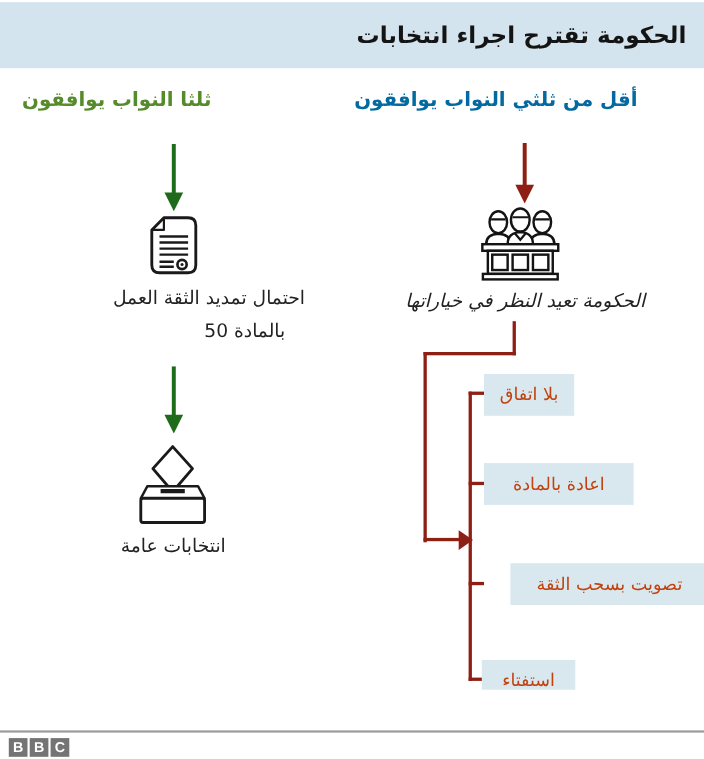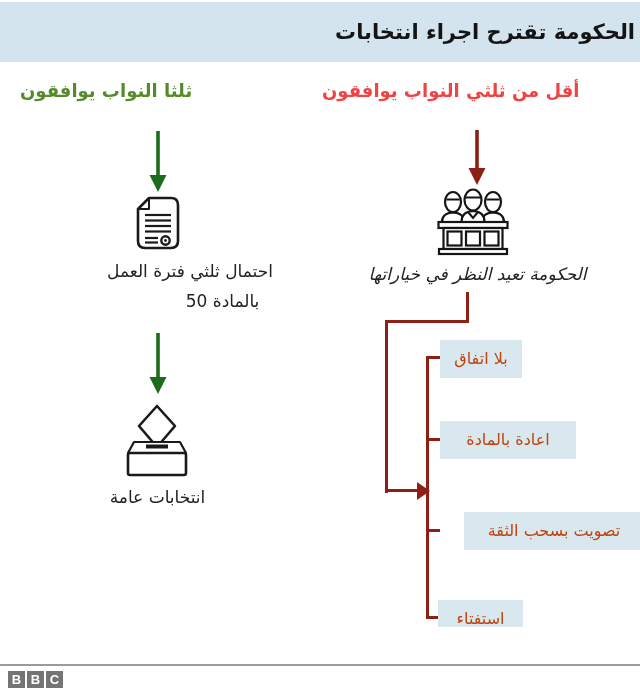--- a/index.html
+++ b/index.html
@@ -2,25 +2,25 @@
 <html lang="ar"><head>
 <meta charset="utf-8">
 <style>
   html,body{margin:0;padding:0;background:#fff;}
   #stage{position:relative;width:640px;height:690px;background:#ffffff;overflow:hidden;
          font-family:"DejaVu Sans","Liberation Sans",sans-serif;color:#1a1a1a;}
   .abs{position:absolute;}
   
   .title-bar{left:0;top:2px;width:640px;height:60px;background:#d3e4ee;}
   .title-text{left:0;top:2px;width:624px;height:60px;line-height:60px;text-align:right;
-              direction:rtl;font-size:21px;font-weight:bold;color:#141414;margin-left:11px;}
+              direction:rtl;font-size:21px;font-weight:bold;color:#141414;}
   
   .col-header{font-size:18px;font-weight:bold;text-align:left;direction:rtl;}
   .hdr-left{left:20px;top:80px;width:300px;color:#568b2b;}
-  .hdr-right{left:322px;top:80px;width:312px;color:#ef4444;}
+  .hdr-right{left:322px;top:80px;width:312px;color:#0369a1;}
   
   .step-text{font-size:17px;text-align:center;direction:rtl;color:#222;}
   .lstep1{left:45px;top:261px;width:290px;}
   .lstep2{left:100px;top:291px;width:245px;}
   .loutcome{left:40px;top:487px;width:235px;}
   .rstep{left:320px;top:264px;width:315px;font-style:italic;}
   
   .rline{background:#8e1f14;}
   
   .opt-box{background:#d9e8ef;direction:rtl;text-align:center;font-size:16px;color:#c2410c;}
@@ -66,21 +66,21 @@
       <line x1="9" y1="24.5" x2="35" y2="24.5" stroke="#1a1a1a" stroke-width="2.2"></line>
       <line x1="9" y1="30" x2="35" y2="30" stroke="#1a1a1a" stroke-width="2.2"></line>
       <line x1="9" y1="35.5" x2="35" y2="35.5" stroke="#1a1a1a" stroke-width="2.2"></line>
       <line x1="9" y1="42" x2="22" y2="42" stroke="#1a1a1a" stroke-width="2.2"></line>
       <line x1="9" y1="46.5" x2="22" y2="46.5" stroke="#1a1a1a" stroke-width="2.2"></line>
       <circle cx="29.5" cy="44.5" r="4.2" fill="#ffffff" stroke="#1a1a1a" stroke-width="2.4"></circle>
       <circle cx="29.5" cy="44.5" r="1.4" fill="#1a1a1a"></circle>
     </svg>
   </div>
 
-  <div class="abs step-text lstep1">احتمال ثلثي فترة العمل</div>
+  <div class="abs step-text lstep1">احتمال تمديد الثقة العمل</div>
   <div class="abs step-text lstep2">بالمادة 50</div>
 
   <div class="abs" style="left:148px;top:333px;">
     <svg width="20" height="62" viewBox="0 0 20 62">
       <line x1="10" y1="0" x2="10" y2="46" stroke="#1e6b1b" stroke-width="3.6"></line>
       <polygon points="1.5,44 18.5,44 10,61" fill="#1e6b1b"></polygon>
     </svg>
   </div>
 
   <div class="abs" style="left:122px;top:402px;">

